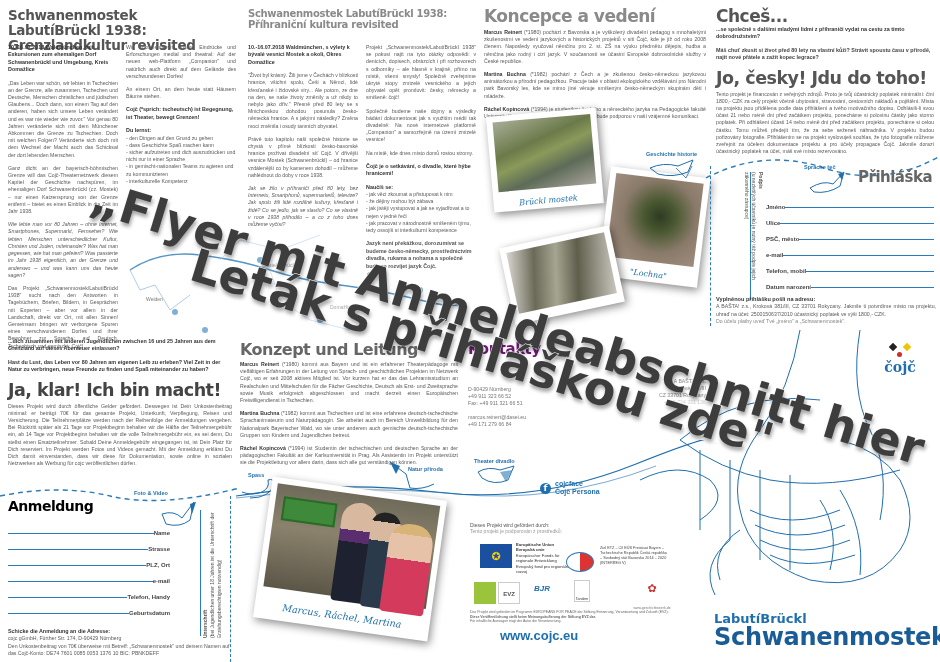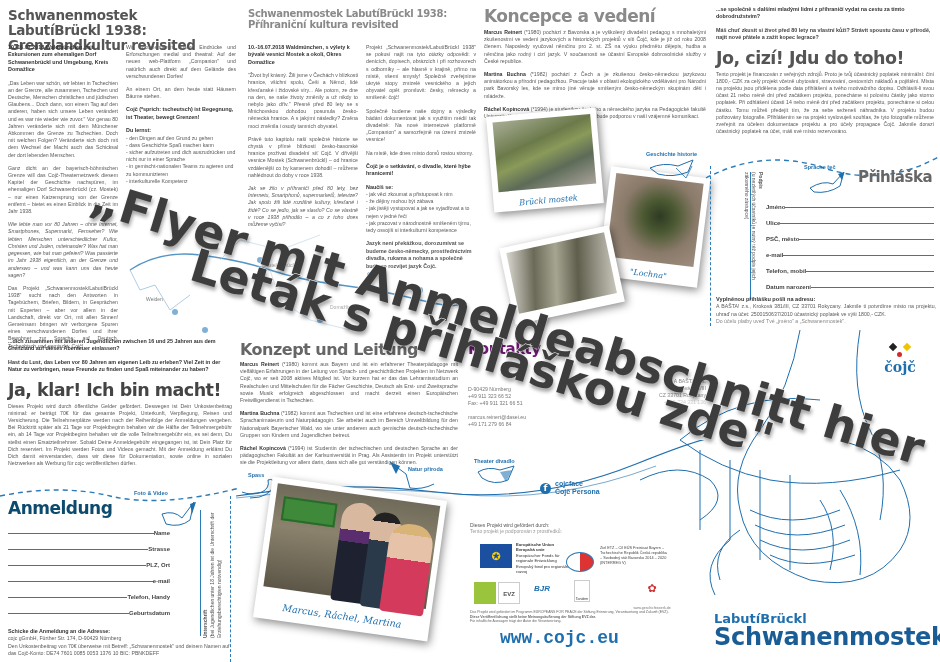--- a/index.html
+++ b/index.html
@@ -107,23 +107,24 @@
 <div class="photo" style="left:506px; top:236px; width:112px; height:78px; transform:rotate(-12deg); padding-bottom:10px;">
   <div class="img" style="background:linear-gradient(100deg,#d8d6cf 0%,#6b6a58 25%,#a5a592 45%,#5f5e4c 65%,#c9c7bd 100%);"></div>
 </div>
 <div class="abs small-label" style="left:646px; top:151px;">Geschichte historie</div>
 <svg class="abs" style="left:648px; top:158px;" width="50" height="24" viewBox="0 0 50 24">
   <path d="M2 10 Q 15 4 30 8 L 45 2 L 40 14 Q 25 20 10 16 Z" fill="none" stroke="#1f6fae" stroke-width="1"></path>
   <path d="M28 10 L 38 20 L 44 8" fill="none" stroke="#1f6fae" stroke-width="0.8"></path>
 </svg>
 
 <div class="abs" style="left:716px; top:6px; width:218px;">
+  <div class="h-big" style="font-size:17px; color:#555;">Chceš...</div>
   <div class="lead para">...se společně s dalšími mladými lidmi z příhraničí vydat na cestu za tímto dobrodružstvím?</div>
   <div class="lead para" style="color:#444;">Máš chuť zkusit si život před 80 lety na vlastní kůži? Strávit spoustu času v přírodě, najít nové přátele a zažít kopec legrace?</div>
-  <div class="h-big" style="font-size:17.5px; color:#555; margin:4px 0 3px;">Jo, cizí! Jdu do toho!</div>
+  <div class="h-big" style="font-size:17.5px; color:#555; margin:4px 0 3px;">Jo, česky! Jdu do toho!</div>
   <div class="txt">Tento projekt je financován z veřejných zdrojů. Proto je tvůj účastnický poplatek minimální: činí 1800,- CZK za celý projekt včetně ubytování, stravování, cestovních nákladů a pojištění. Místa na projektu jsou přidělena podle data přihlášení a tvého motivačního dopisu. Odhlásíš-li svou účast 21 nebo méně dní před začátkem projektu, ponecháme si polovinu částky jako storno poplatek. Při odhlášení účasti 14 nebo méně dní před začátkem projektu, ponecháme si celou částku. Tomu můžeš předejít tím, že za sebe seženeš náhradníka. V projektu budou pořizovány fotografie. Přihlášením se na projekt vyslovuješ souhlas, že tyto fotografie můžeme zveřejnit za účelem dokumentace projektu a pro účely propagace Čojč. Jakmile dorazí účastnický poplatek na účet, máš své místo rezervováno.</div>
 </div>
 
 <svg class="abs" style="left:704px; top:150px;" width="236" height="30" viewBox="0 0 236 30">
   <path d="M2 28 Q 60 -2 120 18 T 236 6" fill="none" stroke="#2a7bb8" stroke-width="1.4" stroke-dasharray="5 4"></path>
 </svg>
 <div class="abs dash-v" style="left:710px; top:166px; height:160px;"></div>
 <div class="abs small-label" style="left:804px; top:164px;">Sprache řeč</div>
 <svg class="abs" style="left:808px; top:170px;" width="40" height="26" viewBox="0 0 40 26">
   <path d="M2 18 Q 15 10 25 14 L 36 2 L 32 16 Q 20 24 6 22 Z" fill="none" stroke="#1f6fae" stroke-width="1"></path>
@@ -181,21 +182,21 @@
 
 <svg class="abs" style="left:0px; top:484px;" width="240" height="30" viewBox="0 0 240 30">
   <path d="M0 12 Q 60 0 110 12 T 240 4" fill="none" stroke="#2a7bb8" stroke-width="1.4" stroke-dasharray="5 4"></path>
 </svg>
 <div class="abs dash-v" style="left:230px; top:496px; height:166px;"></div>
 <div class="abs small-label" style="left:134px; top:490px;">Foto &amp; Video</div>
 <svg class="abs" style="left:160px; top:500px;" width="40" height="30" viewBox="0 0 40 30">
   <path d="M2 14 Q 14 10 22 18 L 34 2 L 30 20 Q 20 28 6 24 Z" fill="none" stroke="#1f6fae" stroke-width="1"></path>
   <path d="M30 4 L 36 2 L 32 14 Z" fill="#1f6fae"></path>
 </svg>
-<div class="abs h-big" style="left:8px; top:498px; font-size:17px; color:#0c4a6e;">Anmeldung</div>
+<div class="abs h-big" style="left:8px; top:498px; font-size:14px; color:#000000;">Anmeldung</div>
 
 <div class="abs" style="left:8px; top:520px; width:162px;">
   <div class="form-row">
       <span class="line"></span>
       <span>Name</span>
     </div>
   <div class="form-row">
       <span class="line"></span>
       <span>Strasse</span>
     </div>
@@ -310,21 +311,21 @@
 <div class="logo-box" style="left:574px; top:580px; width:16px; height:22px; font-size:3.5px; color:#333; text-align:center; padding-top:16px;"><span>Tandem</span></div>
 <div class="abs" style="left:622px; top:582px; width:60px; text-align:center;">
   <span style="display:block; font-size:11px; color:#c33;">✿</span>
   <span style="font-size:3.5px; color:#777;">www.geschichtswerk.de</span>
 </div>
 <div class="abs" style="left:470px; top:610px; width:236px; font-size:3.5px; line-height:4.6px; color:#666;">
   <div>Das Projekt wird gefördert im Programm EUROPEANS FOR PEACE der Stiftung Erinnerung, Verantwortung und Zukunft (EVZ).</div>
   <div style="font-weight:bold;">Diese Veröffentlichung stellt keine Meinungsäußerung der Stiftung EVZ dar.</div>
   <div>Für inhaltliche Aussagen trägt der Autor die Verantwortung.</div>
 </div>
-<a class="abs" style="left:500px; top:628px; font-family:Liberation Mono, monospace; font-size:18px; font-weight:bold; color:#1f6fae; text-decoration:none;text-align:center;">www.cojc.eu</a>
+<a class="abs" style="left:500px; top:628px; font-family:Liberation Sans, sans-serif; font-size:13px; font-weight:bold; color:#1f6fae; text-decoration:none;text-align:center;">www.cojc.eu</a>
 
 <svg class="abs" style="left:640px; top:330px;" width="300" height="290" viewBox="0 0 300 290">
   <g fill="none" stroke="#1f6fae" stroke-width="1">
     <path d="M160 0 Q 150 60 120 100 Q 90 140 100 180 Q 110 230 170 250 Q 230 262 260 220 Q 280 190 260 150 Q 240 120 200 110"></path>
     <path d="M220 0 Q 210 60 230 100 Q 250 140 240 190"></path>
     <path d="M40 110 Q 80 140 130 150 Q 190 160 260 140"></path>
     <path d="M60 120 L 60 200 M 90 130 L 90 210 M 120 140 L 120 230 M 150 145 L 150 240"></path>
     <path d="M40 110 Q 100 60 180 70"></path>
     <path d="M110 180 Q 150 200 200 180 M 115 195 Q 155 215 205 195 M 120 210 Q 160 230 210 210 M 130 225 Q 165 242 215 225"></path>
     <path d="M100 200 Q 70 220 80 250 M 90 210 Q 60 235 75 265"></path>

